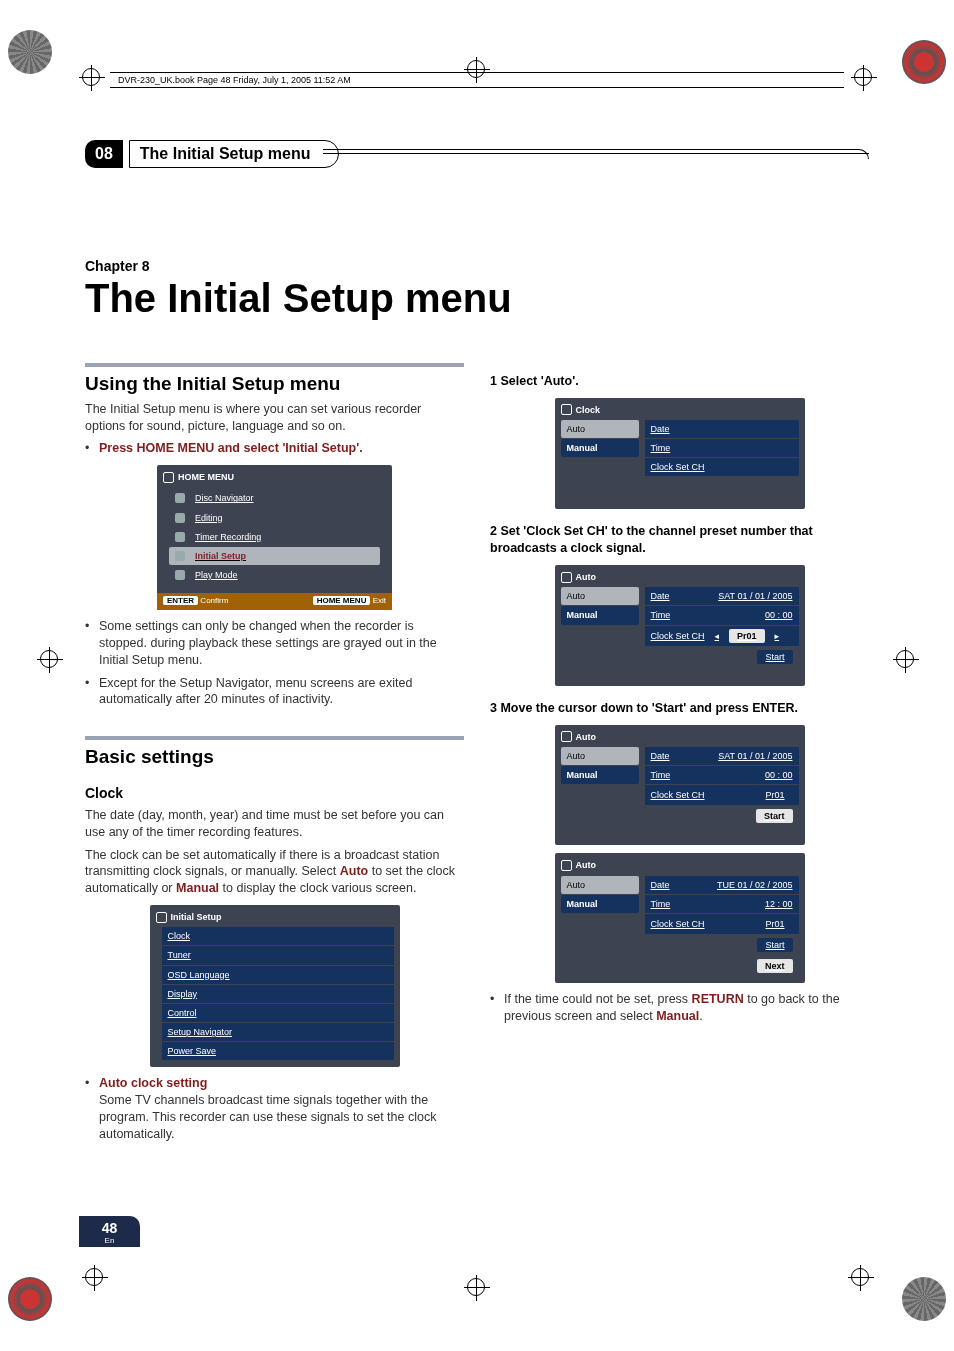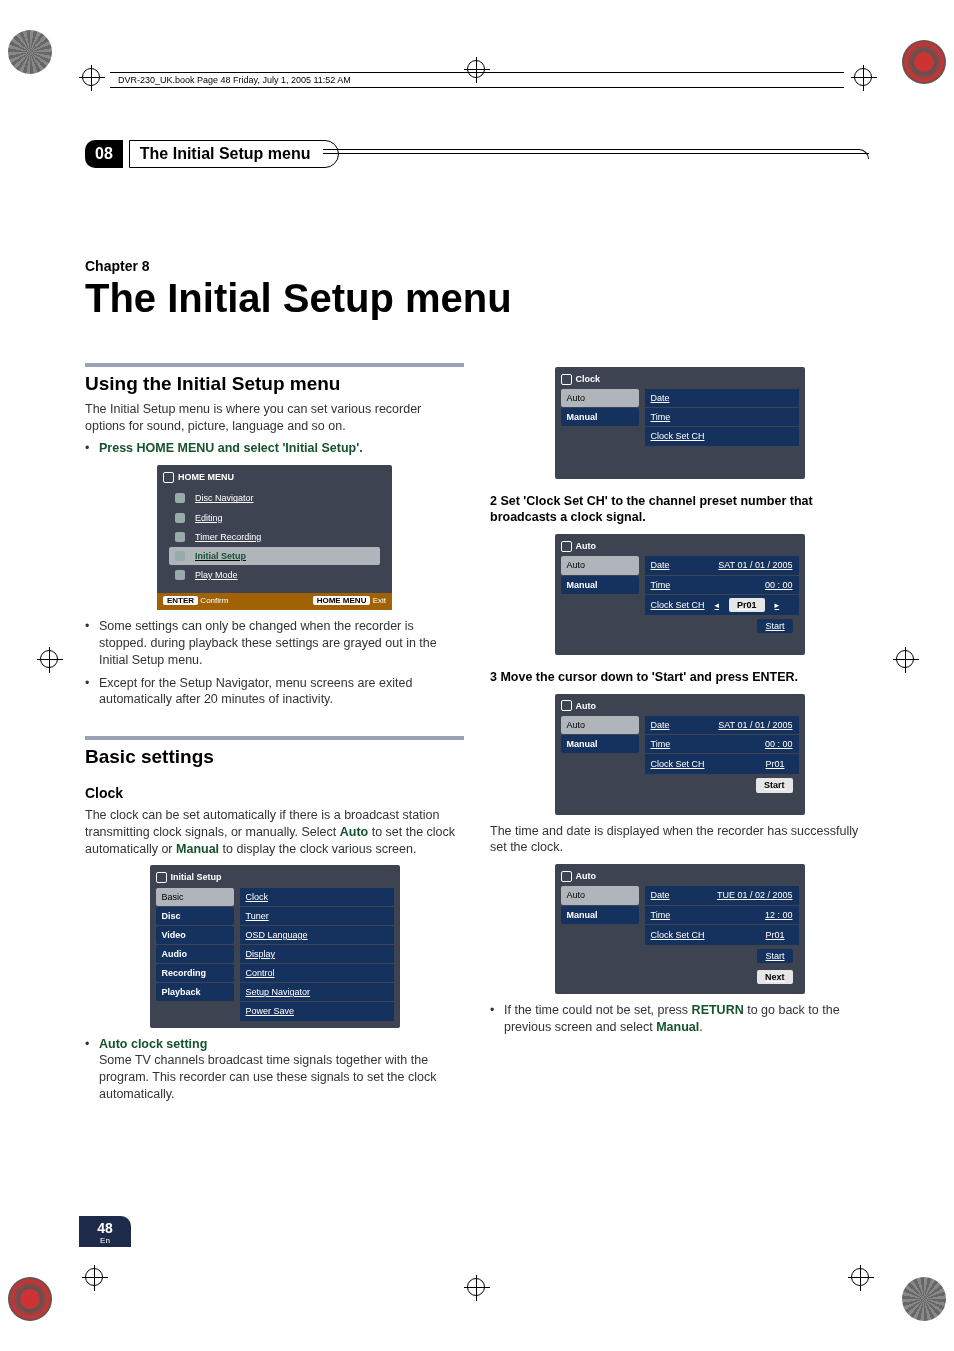--- a/index.html
+++ b/index.html
@@ -188,32 +188,32 @@
     border-radius: 2px;
     vertical-align: middle;
   }
 
   
   .pagefoot {
     position: absolute;
     bottom: -6px; left: -6px;
     background:#1d2a4a;
     color:#fff;
-    width: 52px;
+    width: 61px;
     text-align:center;
     border-radius: 0 10px 0 0;
     padding: 4px 0 2px 0;
     font-size: 14px;
     font-weight:bold;
   }
   .pagefoot .lang {
     font-size: 8px; font-weight:normal; display:block;
   }
 
-  b { color:#14532d; font-weight:bold; }
+  b { color:#7f1d1d; font-weight:bold; }
 </style>
 </head>
 <body>
 
 <div class="corner tl">
     <div class="disc"></div>
   </div>
 <div class="corner tr">
     <div class="disc"></div>
   </div>
@@ -287,38 +287,31 @@
         </div>
       </div>
 
       <ul class="bullets">
         <li>Some settings can only be changed when the recorder is stopped. during playback these settings are grayed out in the Initial Setup menu.</li>
         <li>Except for the Setup Navigator, menu screens are exited automatically after 20 minutes of inactivity.</li>
       </ul>
 
       <div class="h2" style="margin-top:28px">Basic settings</div>
       <div class="h3">Clock</div>
+      <div class="para">The date (day, month, year) and time must be set before you can use any of the timer recording features.</div>
       <div class="para">
         <span>The clock can be set automatically if there is a broadcast station transmitting clock signals, or manually. Select </span><b>Auto</b><span> to set the clock automatically or </span><b>Manual</b><span> to display the clock various screen.</span>
       </div>
 
       <div class="osd">
         <div class="titlebar">
             <span class="ticon"></span>
             <span>Initial Setup</span>
           </div>
         <div class="row">
-          <div class="leftcol">
-            <div class="litem hi">Basic</div>
-            <div class="litem sel">Disc</div>
-            <div class="litem sel">Video</div>
-            <div class="litem sel">Audio</div>
-            <div class="litem sel">Recording</div>
-            <div class="litem sel">Playback</div>
-          </div>
           <div class="rightcol">
             <div class="ritem sel">Clock</div>
             <div class="ritem sel">Tuner</div>
             <div class="ritem sel">OSD Language</div>
             <div class="ritem sel">Display</div>
             <div class="ritem sel">Control</div>
             <div class="ritem sel">Setup Navigator</div>
             <div class="ritem sel">Power Save</div>
           </div>
         </div>
@@ -326,20 +319,21 @@
 
       <ul class="bullets">
         <li>
           <b>Auto clock setting</b>
           <div>Some TV channels broadcast time signals together with the program. This recorder can use these signals to set the clock automatically.</div>
         </li>
       </ul>
     </div>
 
     <div class="col">
+      <div class="step">1    Select 'Auto'.</div>
 
       <div class="osd">
         <div class="titlebar">
             <span class="ticon"></span>
             <span>Clock</span>
           </div>
         <div class="row">
           <div class="leftcol">
             <div class="litem hi">Auto</div>
             <div class="litem sel">Manual</div>
@@ -414,21 +408,20 @@
                 <span style="margin-left:auto" class="valbox">Pr01</span>
               </div>
             <div class="ritem">
                 <span style="margin-left:auto" class="valbox white">Start</span>
               </div>
             <div style="height:12px"></div>
           </div>
         </div>
       </div>
 
-      <div class="para">The time and date is displayed when the recorder has successfully set the clock.</div>
 
       <div class="osd">
         <div class="titlebar">
             <span class="ticon"></span>
             <span>Auto</span>
           </div>
         <div class="row">
           <div class="leftcol">
             <div class="litem hi">Auto</div>
             <div class="litem sel">Manual</div>

